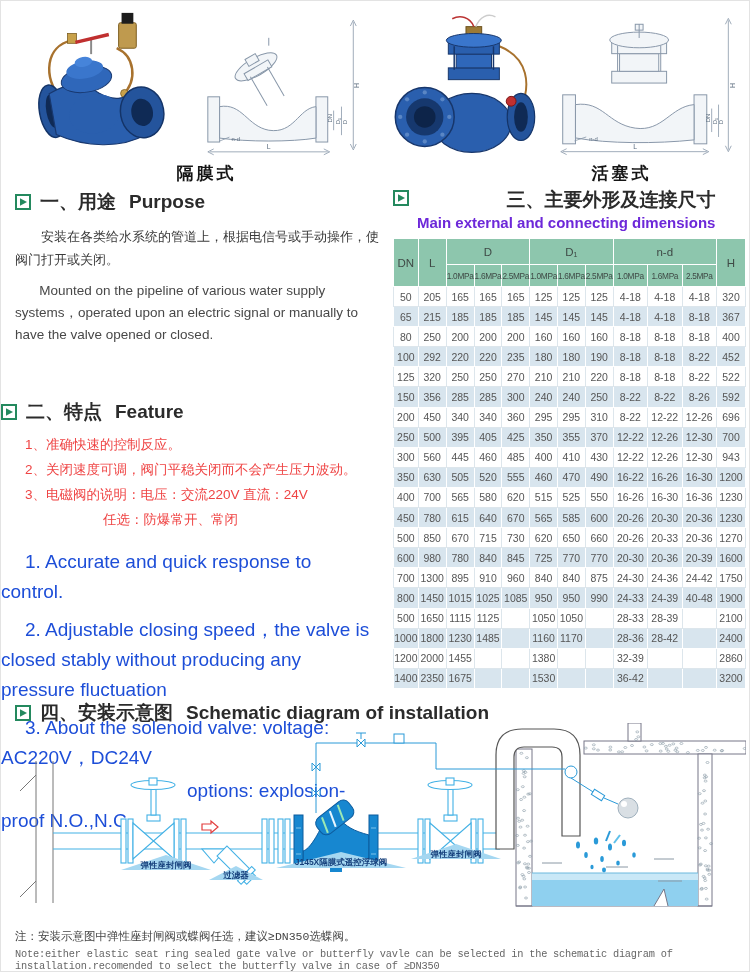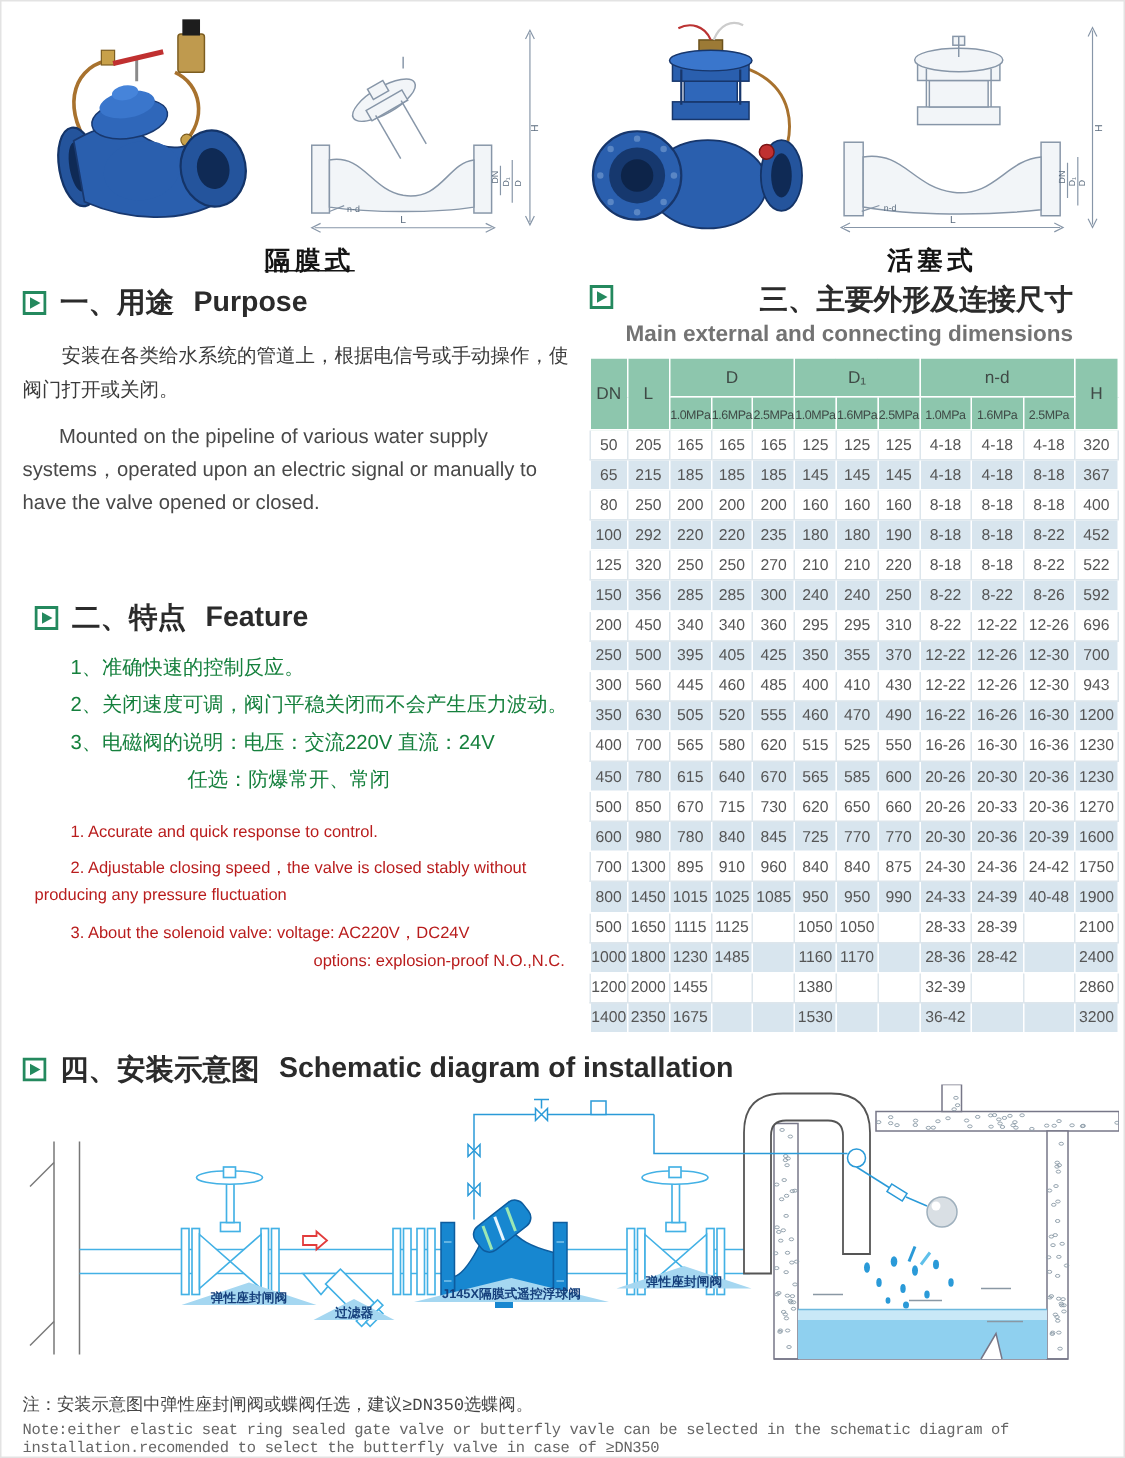--- a/index.html
+++ b/index.html
@@ -4,42 +4,42 @@
 <style>
   html,body{margin:0;padding:0;background:#fff;font-family:"Liberation Sans",sans-serif;}
   .page{position:relative;width:750px;height:972px;background:#fff;border:1px solid #e3e3e3;overflow:hidden;color:#333;box-sizing:border-box;}
   
   .products{position:absolute;left:0;top:4px;width:750px;height:180px;display:flex;}
   .product{position:relative;width:375px;height:180px;}
   .photo-svg{position:absolute;left:22px;top:2px;}
   .photo-svg.p2{left:14px;}
   .drawing-svg{position:absolute;right:6px;top:6px;}
   .caption{position:absolute;bottom:0;left:0;width:100%;text-align:center;font-size:17px;font-weight:bold;color:#151515;letter-spacing:3px;}
-  .cap1{transform:translateX(18px);text-decoration:underline;}
+  .cap1{transform:translateX(18px);}
   .cap2{transform:translateX(58px);}
   
   .sec-head{display:flex;align-items:center;gap:9px;font-size:19px;font-weight:600;color:#2b2b2b;white-space:nowrap;}
   .sec-head .en{margin-left:4px;font-weight:600;}
   .sec-icon{flex:none;}
   
   .col-purpose{position:absolute;left:14px;top:188px;width:368px;}
   p.cn{font-size:13px;line-height:1.8;color:#3a3a3a;text-indent:2em;margin:10px 0 0;}
   p.en{font-size:13.5px;line-height:1.62;color:#484848;text-indent:1.8em;margin:8px 0 0;}
-  .col-feature{position:absolute;left:22px;top:398px;width:372px;}
-  .fcn{font-size:13.5px;color:#15803d;line-height:1.85;padding-left:24px;}
+  .col-feature{position:absolute;left:0;top:398px;width:372px;}
+  .fcn{font-size:13.5px;color:#ef4444;line-height:1.85;padding-left:24px;}
   .fcn.cont{padding-left:102px;}
-  .fen{font-size:11px;color:#b91c1c;line-height:1.6;margin-top:7px;padding-left:0;text-indent:24px;}
+  .fen{font-size:19px;color:#1d4ed8;line-height:1.6;margin-top:7px;padding-left:0;text-indent:24px;}
   .fen.cont{text-indent:186px;margin-top:2px;}
   .fgroup-en{margin-top:14px;}
   
   .col-dim{position:absolute;left:392px;top:186px;width:356px;}
   .dim-title{display:flex;gap:8px;align-items:flex-start;}
   .dim-title .txt{display:flex;flex-direction:column;align-items:flex-end;}
   .dim-title .t-cn{font-size:19px;font-weight:600;color:#2b2b2b;}
-  .dim-title .t-en{font-size:15px;font-weight:600;color:#737373;margin-top:1px;}
+  .dim-title .t-en{font-size:15px;font-weight:600;color:#6d28d9;margin-top:1px;}
   table.dims{border-collapse:collapse;width:353px;margin-top:7px;table-layout:fixed;}
   .dims th{background:#8dc6ad;color:#3f4a46;font-weight:normal;border:1px solid #fff;font-size:11.5px;height:25px;padding:0;}
   .dims th.mpa{font-size:8.3px;height:21px;letter-spacing:-0.3px;}
   .dims td{border:1px solid #dde6ec;font-size:10.5px;color:#555;text-align:center;height:19.1px;padding:0;white-space:nowrap;background:#fff;}
   .dims tr.alt td{background:#d8e5ee;border-color:#fff;}
   
   .sec4{position:absolute;left:14px;top:699px;}
   .diagram{position:absolute;left:5px;top:722px;}
   
   .notes{position:absolute;left:14px;top:928px;width:726px;font-family:Liberation Mono, monospace;}

